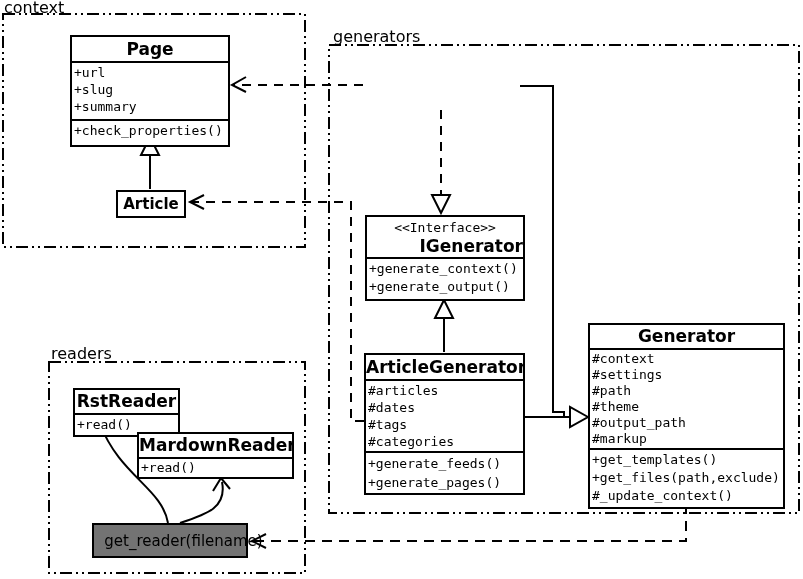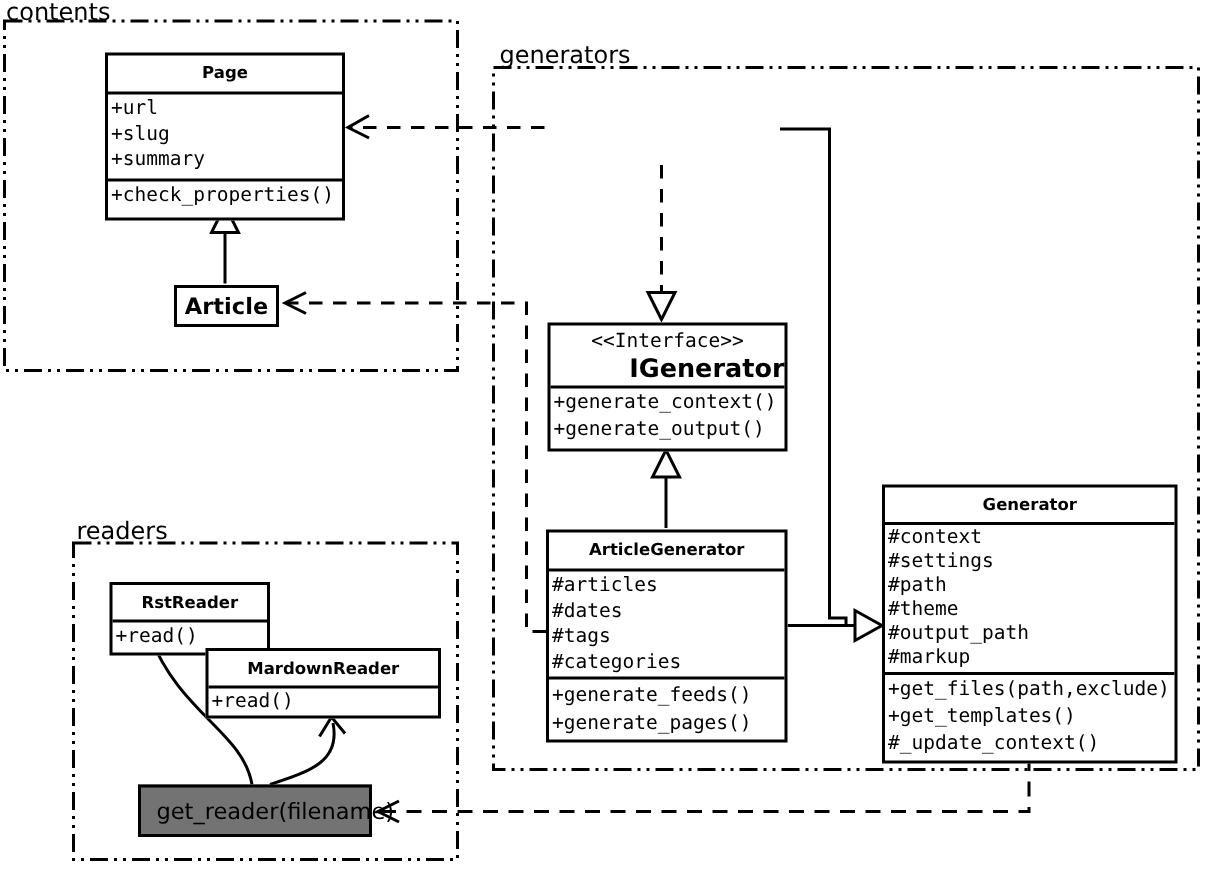--- a/index.html
+++ b/index.html
@@ -2,21 +2,21 @@
 <html><head>
 <meta charset="utf-8">
 <style>
   html,body{margin:0;padding:0;background:#ffffff;}
   #canvas{position:relative;width:803px;height:579px;background:#ffffff;overflow:hidden;
           font-family:"DejaVu Sans", sans-serif;color:#000;}
   #wires{position:absolute;left:0;top:0;width:803px;height:579px;}
   .pkg-label{position:absolute;font-size:16px;line-height:16px;white-space:nowrap;}
   .uml-class{position:absolute;box-sizing:border-box;border:2px solid #000;background:#fff;}
   .uml-title{font-family:"DejaVu Sans", sans-serif;font-weight:bold;text-align:center;
-             font-size:11px;white-space:nowrap;overflow:hidden;}
+             font-size:17px;white-space:nowrap;overflow:hidden;}
   .uml-sec{border-top:2px solid #000;font-family:"DejaVu Sans Mono", monospace;
            font-size:13px;padding:1px 2px;overflow:hidden;white-space:nowrap;}
   .stereo{font-family:"DejaVu Sans Mono", monospace;font-size:13px;text-align:center;line-height:16px;padding-top:3px;}
   .iface-name{font-weight:bold;font-size:17px;text-align:right;line-height:21px;}
   .plainbox{position:absolute;box-sizing:border-box;border:2px solid #000;background:#737373;
             display:flex;align-items:center;justify-content:center;font-size:15px;white-space:nowrap;padding-left:27px;}
   
   .lh17 div{line-height:17px;} .lh16 div{line-height:16px;} .lh18 div{line-height:18px;}
   .lh19 div{line-height:19px;}
   .t24{line-height:24px;height:24px;} .t23{line-height:23px;height:23px;}
@@ -73,21 +73,21 @@
       <path d="M168,523 C162,488 120,476 100,424"></path>
       <path d="M90,432 L99,419 L107,430"></path>
     </g>
 
     <g stroke="#000" stroke-width="2" fill="none">
       <path d="M180,523 C208,514 227,507 222,482"></path>
       <path d="M213,491 L221,478 L230,489"></path>
     </g>
   </svg>
 
-  <div class="pkg-label" style="left:4px;top:0px;">contents</div>
+  <div class="pkg-label" style="left:4px;top:0px;">context</div>
   <div class="pkg-label" style="left:333px;top:29px;">generators</div>
   <div class="pkg-label" style="left:51px;top:346px;">readers</div>
 
   <div class="uml-class" style="left:70px;top:35px;width:160px;">
     <div class="uml-title t24">Page</div>
     <div class="uml-sec lh17" style="height:54px;">
         <div>+url</div>
         <div>+slug</div>
         <div>+summary</div>
       </div>
@@ -130,22 +130,22 @@
     <div class="uml-title t23">Generator</div>
     <div class="uml-sec lh16" style="height:96px;">
         <div>#context</div>
         <div>#settings</div>
         <div>#path</div>
         <div>#theme</div>
         <div>#output_path</div>
         <div>#markup</div>
       </div>
     <div class="uml-sec lh18" style="height:55px;">
+        <div>+get_templates()</div>
         <div>+get_files(path,exclude)</div>
-        <div>+get_templates()</div>
         <div>#_update_context()</div>
       </div>
   </div>
 
   <div class="uml-class" style="left:73px;top:370px;width:107px;margin-top:18px;">
     <div class="uml-title t23">RstReader</div>
     <div class="uml-sec lh17" style="height:18px;">
         <div>+read()</div>
       </div>
   </div>

